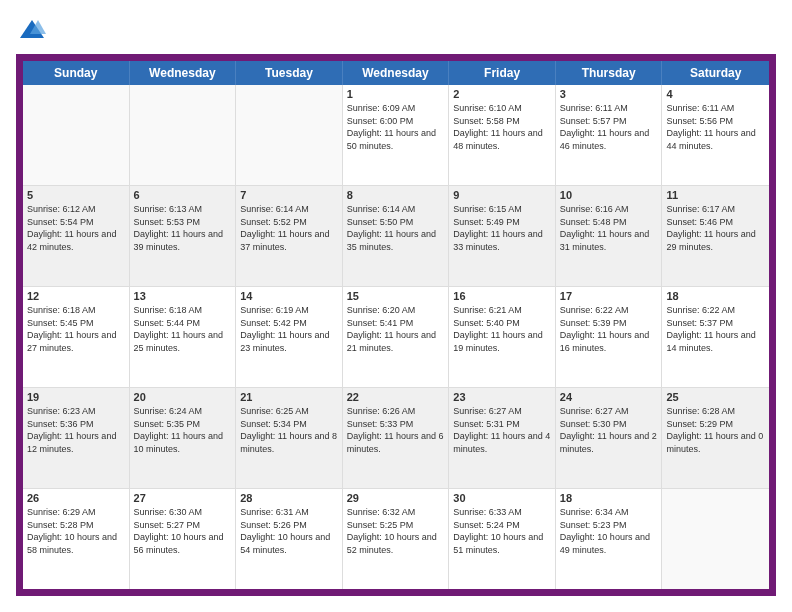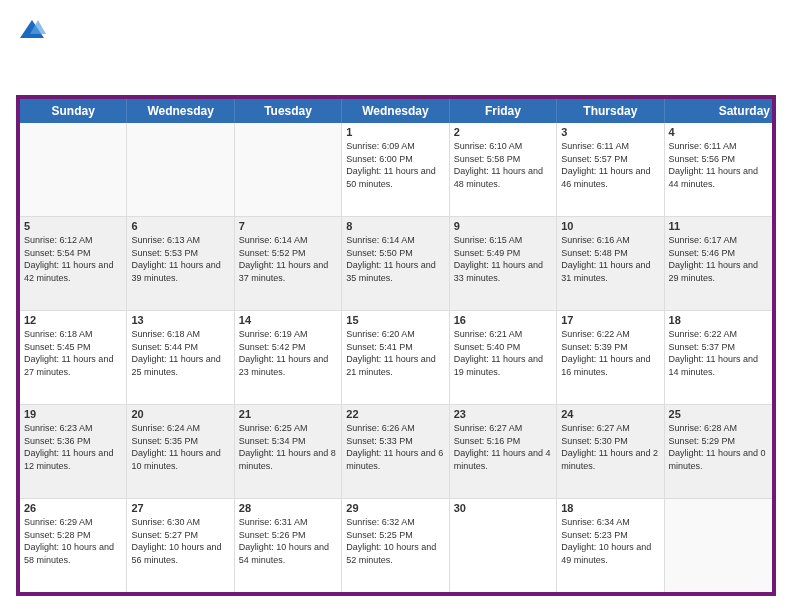--- a/index.html
+++ b/index.html
@@ -43,37 +43,36 @@
       color: #333;
     }
     .location {
       font-size: 14px;
       color: #555;
     }
     .calendar {
       flex: 1;
       display: flex;
       flex-direction: column;
-      border: 4px solid #701a75;
-      margin-top: 41px;
+      border: 7px solid #701a75;
     }
     .day-headers {
       display: grid;
       grid-template-columns: repeat(7, 1fr);
       background: #2f6db5;
     }
     .day-header {
       color: #fff;
       font-size: 12px;
       font-weight: bold;
       text-align: center;
       padding: 5px 2px;
       border-right: 1px solid #4a80c0;
     }
-    .day-header:last-child { border-right: none; text-align: right; }
+    .day-header:last-child { border-right: none; }
     .calendar-body {
       flex: 1;
       display: flex;
       flex-direction: column;
     }
     .week-row {
       display: grid;
       grid-template-columns: repeat(7, 1fr);
       flex: 1;
       border-top: 1px solid #ddd;
@@ -274,21 +273,21 @@
           </div>
           <div class="day-cell shaded">
             <div class="day-number">22</div>
             <div class="day-info">Sunrise: 6:26 AM
 Sunset: 5:33 PM
 Daylight: 11 hours and 6 minutes.</div>
           </div>
           <div class="day-cell shaded">
             <div class="day-number">23</div>
             <div class="day-info">Sunrise: 6:27 AM
-Sunset: 5:16 PM
+Sunset: 5:31 PM
 Daylight: 11 hours and 4 minutes.</div>
           </div>
           <div class="day-cell shaded">
             <div class="day-number">24</div>
             <div class="day-info">Sunrise: 6:27 AM
 Sunset: 5:30 PM
 Daylight: 11 hours and 2 minutes.</div>
           </div>
           <div class="day-cell shaded">
             <div class="day-number">25</div>
@@ -317,20 +316,23 @@
 Daylight: 10 hours and 54 minutes.</div>
           </div>
           <div class="day-cell">
             <div class="day-number">29</div>
             <div class="day-info">Sunrise: 6:32 AM
 Sunset: 5:25 PM
 Daylight: 10 hours and 52 minutes.</div>
           </div>
           <div class="day-cell">
             <div class="day-number">30</div>
+            <div class="day-info">Sunrise: 6:33 AM
+Sunset: 5:24 PM
+Daylight: 10 hours and 51 minutes.</div>
           </div>
           <div class="day-cell">
             <div class="day-number">18</div>
             <div class="day-info">Sunrise: 6:34 AM
 Sunset: 5:23 PM
 Daylight: 10 hours and 49 minutes.</div>
           </div>
           <div class="day-cell empty"></div>
         </div>
       </div>

